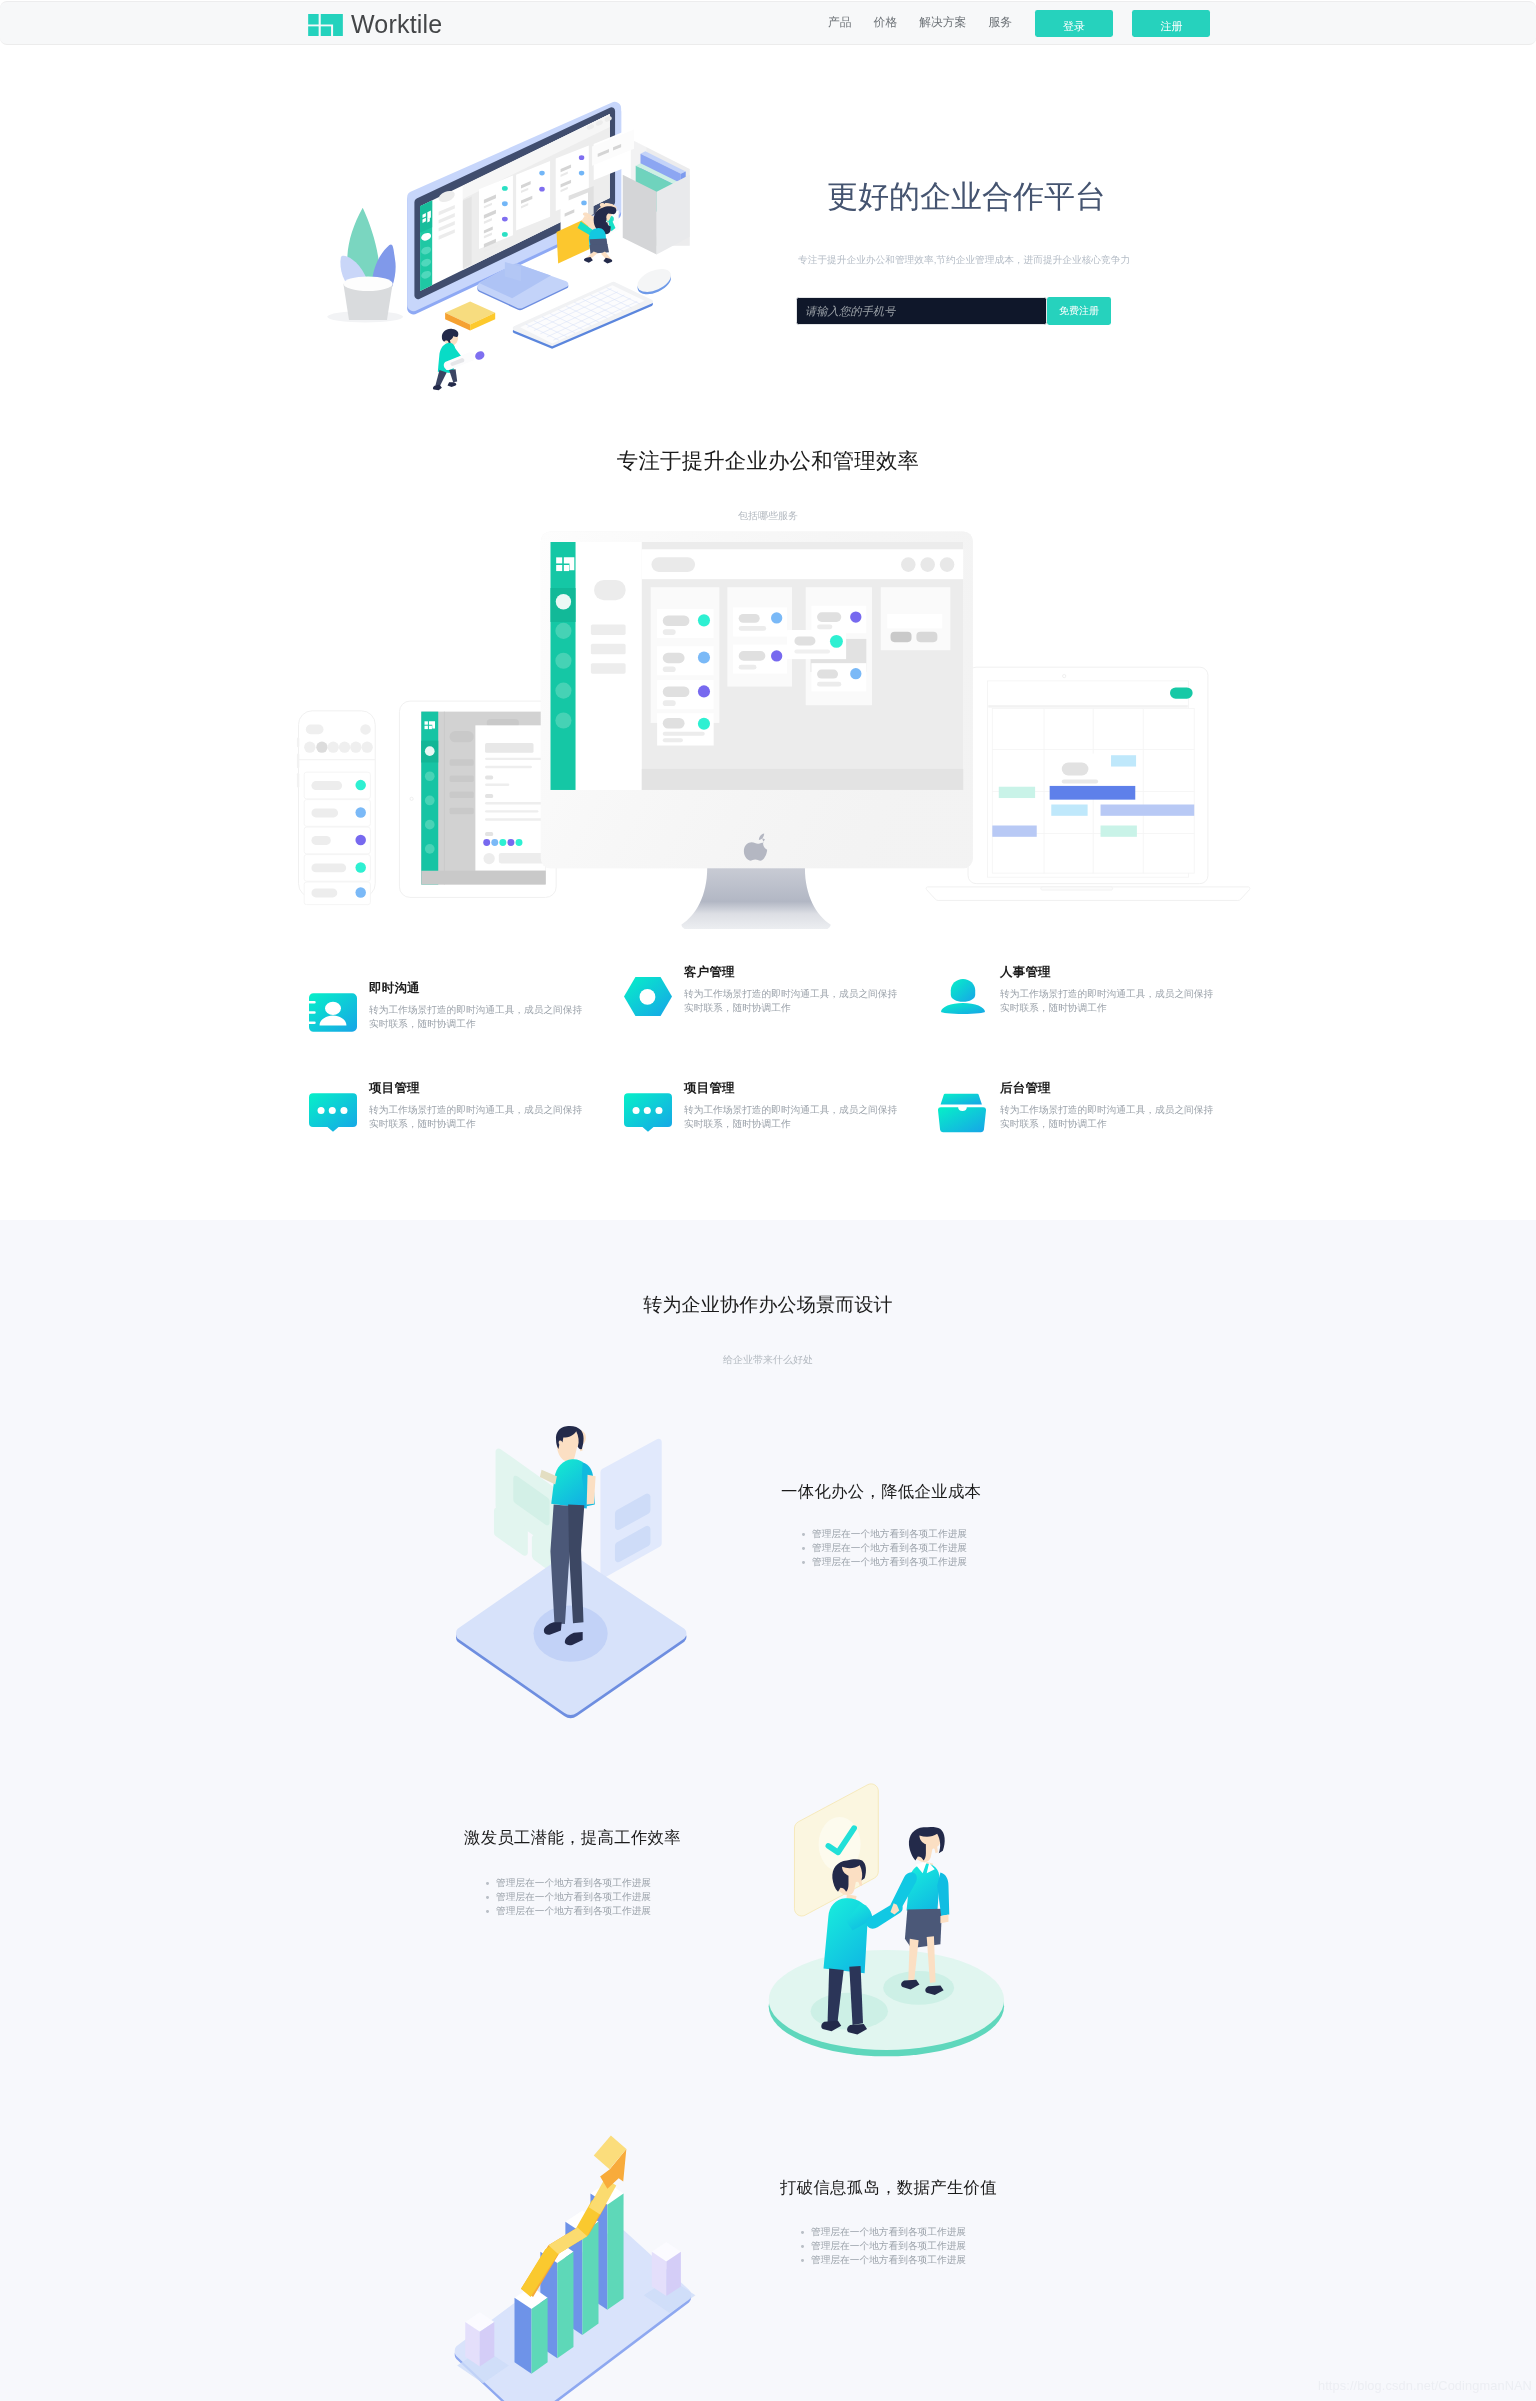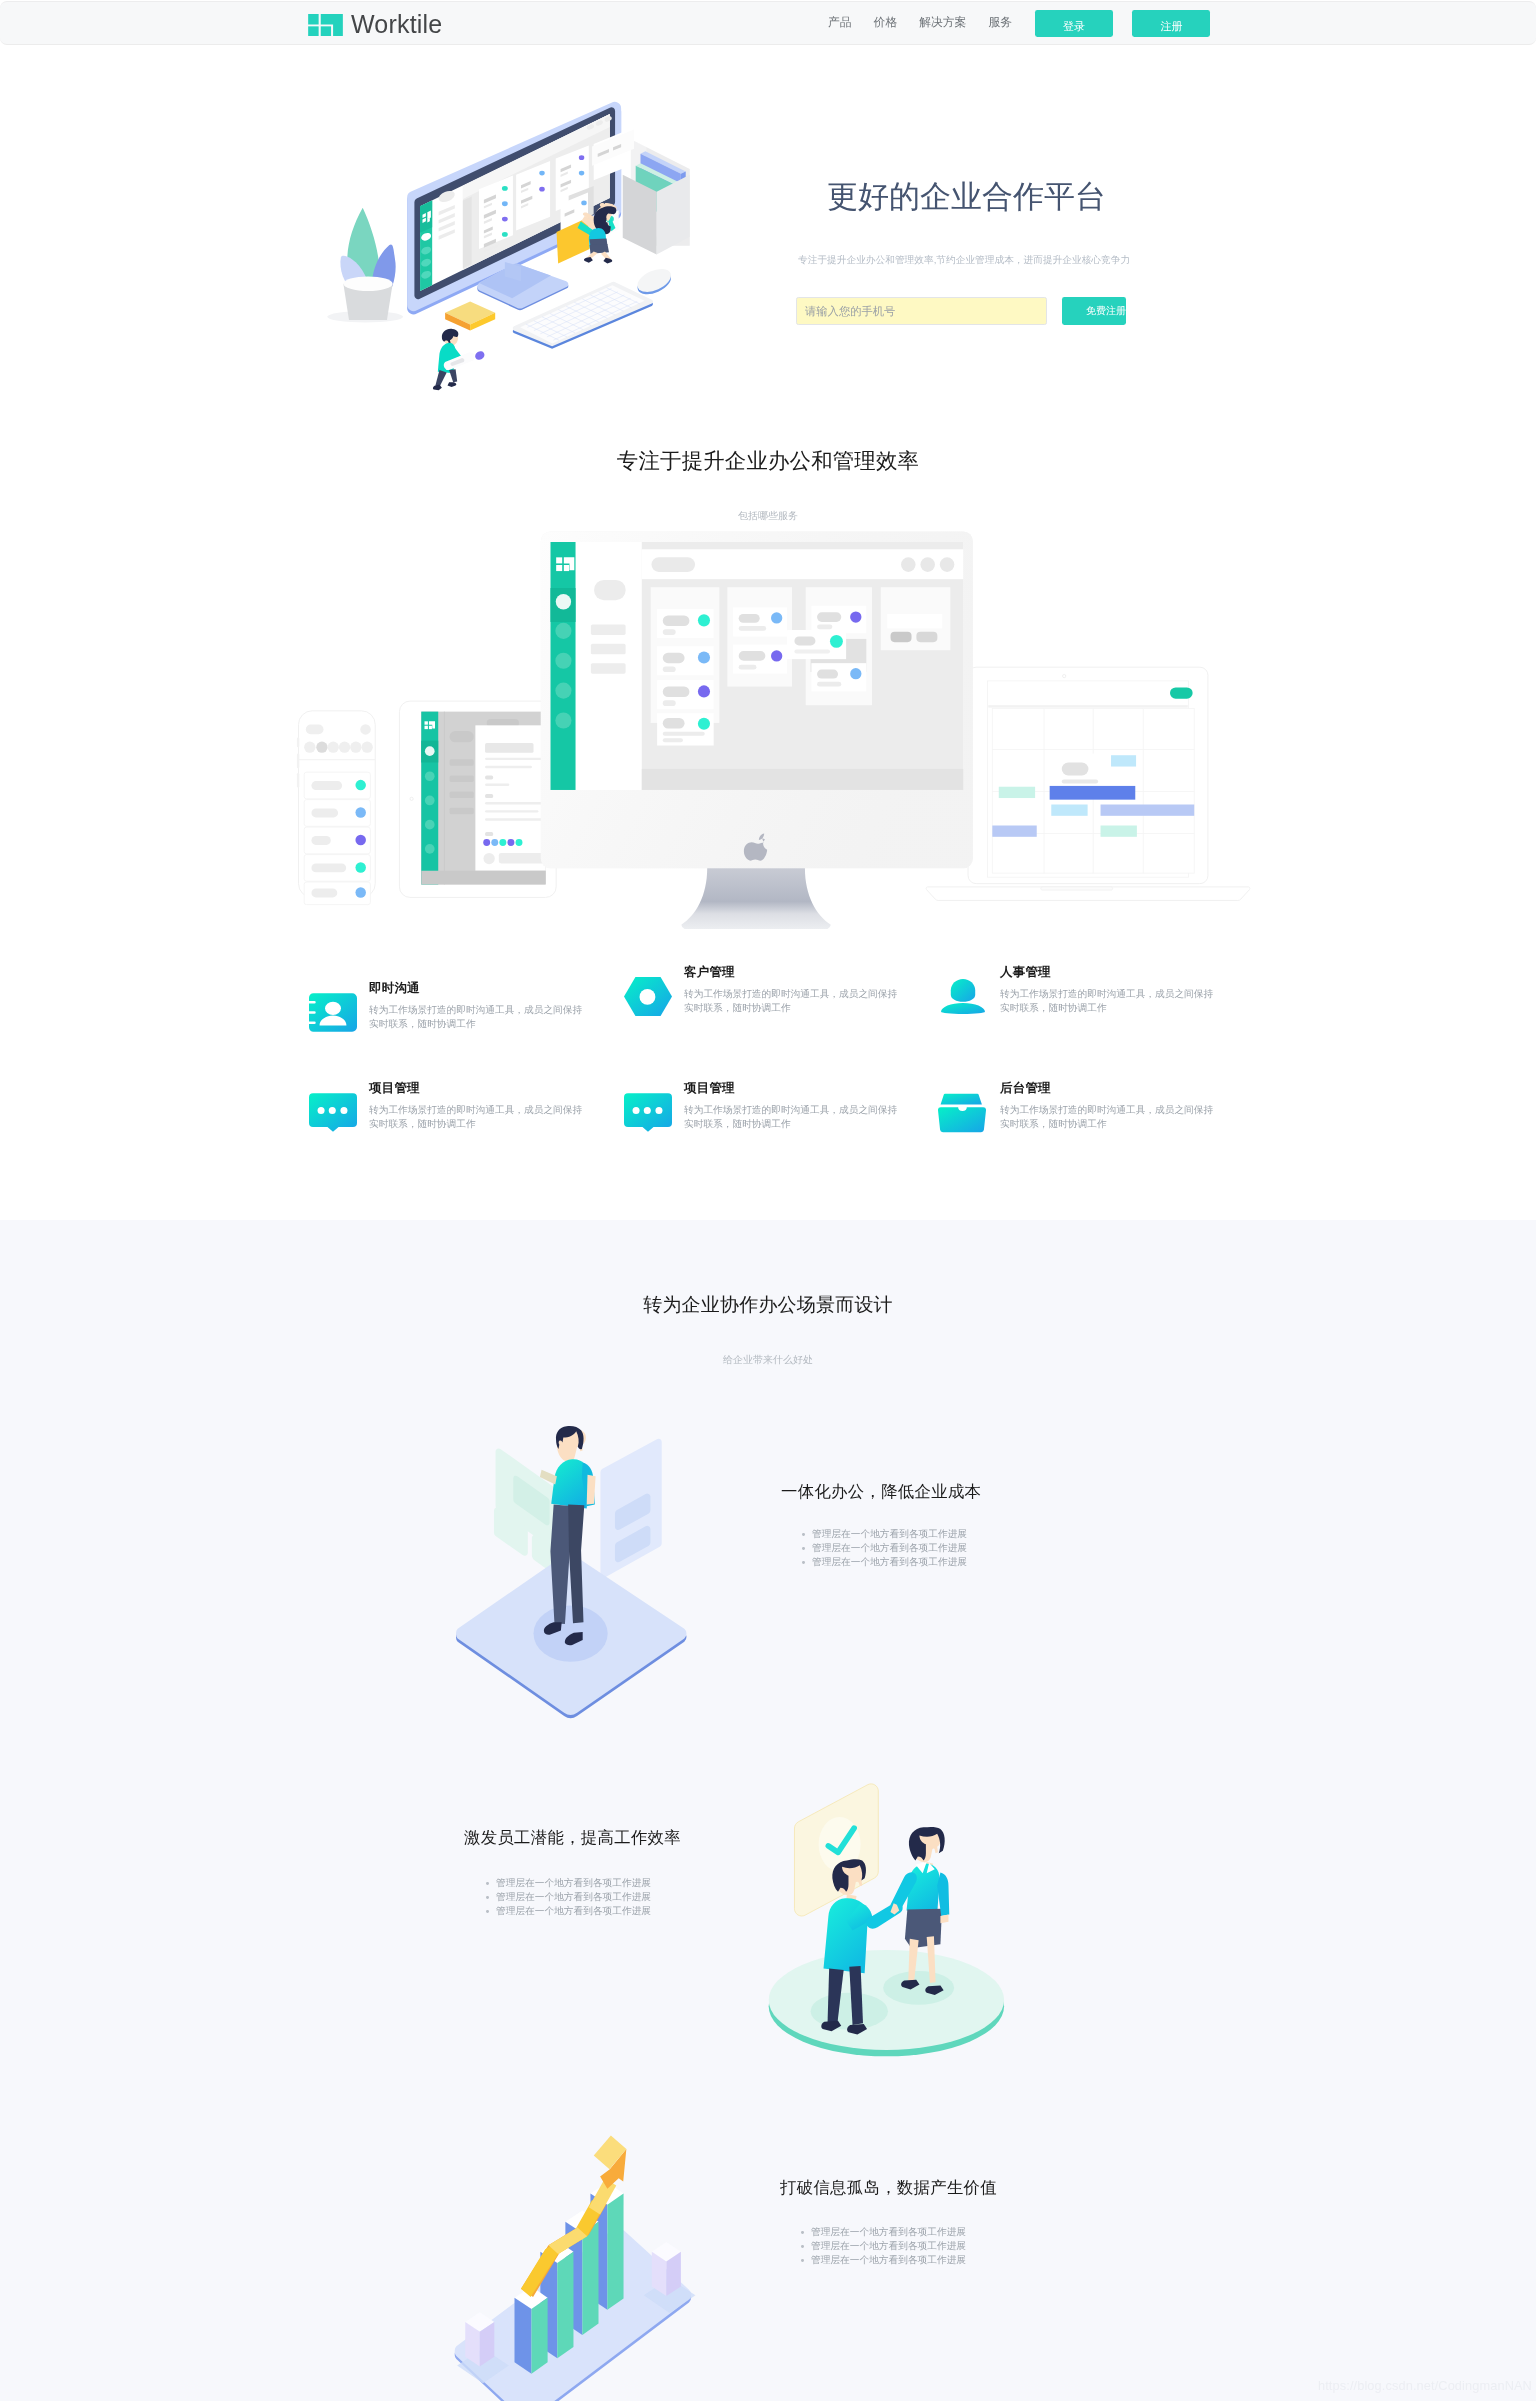--- a/index.html
+++ b/index.html
@@ -25,24 +25,24 @@
   .btn-teal{ width:78px; height:27.5px; background:#26D2BD; color:#fff; border:none; border-radius:2.4px;
              font-size:11px; cursor:pointer; font-family:"Liberation Sans", sans-serif; padding:9px;}
 
   
   .hero-illu{ position:absolute; left:315px; top:81px; width:412px; height:323px; }
   .hero-text{ position:absolute; left:827px; top:181px; width:485px; }
   .hero-title{ font-size:31px; color:#455470; font-weight:400; margin:0; letter-spacing:0px; line-height:31px; }
   .hero-sub{ font-size:9.7px; color:#b4bcc6; margin:0; position:absolute; top:73px; left:-29px; white-space:nowrap; }
   .hero-form{ position:absolute; top:116px; left:-31px; display:flex; }
   .hero-input{ width:251px; height:28px; border:0.8px solid #e3e5e7; border-radius:2.4px; padding:0 8px;
-               font-size:11.3px; color:#888; outline:none; font-family:"Liberation Sans", sans-serif; background:#fef9c3;}
+               font-size:11.3px; color:#888; outline:none; font-family:"Liberation Sans", sans-serif; background:#0f172a;font-style:italic;}
   .hero-input::placeholder{ color:#9aa0a6; }
-  .hero-btn{ width:64px; height:28px; margin-left:15px; background:#26D2BD; border:none; border-radius:2.4px;
-             color:#fff; font-size:10px; cursor:pointer; font-family:"Liberation Sans", sans-serif; padding:0;text-align:right;}
+  .hero-btn{ width:64px; height:28px; margin-left:0; background:#26D2BD; border:none; border-radius:2.4px;
+             color:#fff; font-size:10px; cursor:pointer; font-family:"Liberation Sans", sans-serif; padding:0;}
 
   
   .sec1-title{ position:absolute; left:0; top:446px; width:1536px; text-align:center;
                font-size:21.4px; color:#1b1b1b; font-weight:400; margin:0; letter-spacing:0.2px;}
   .sec1-sub{ position:absolute; left:0; top:509px; width:1536px; text-align:center;
              font-size:10px; color:#b3b9c0; margin:0;}
   .devices{ position:absolute; left:291px; top:521px; width:1002px; height:420px;}
 
   
   .feat{ position:absolute; width:283px; height:65px;}

